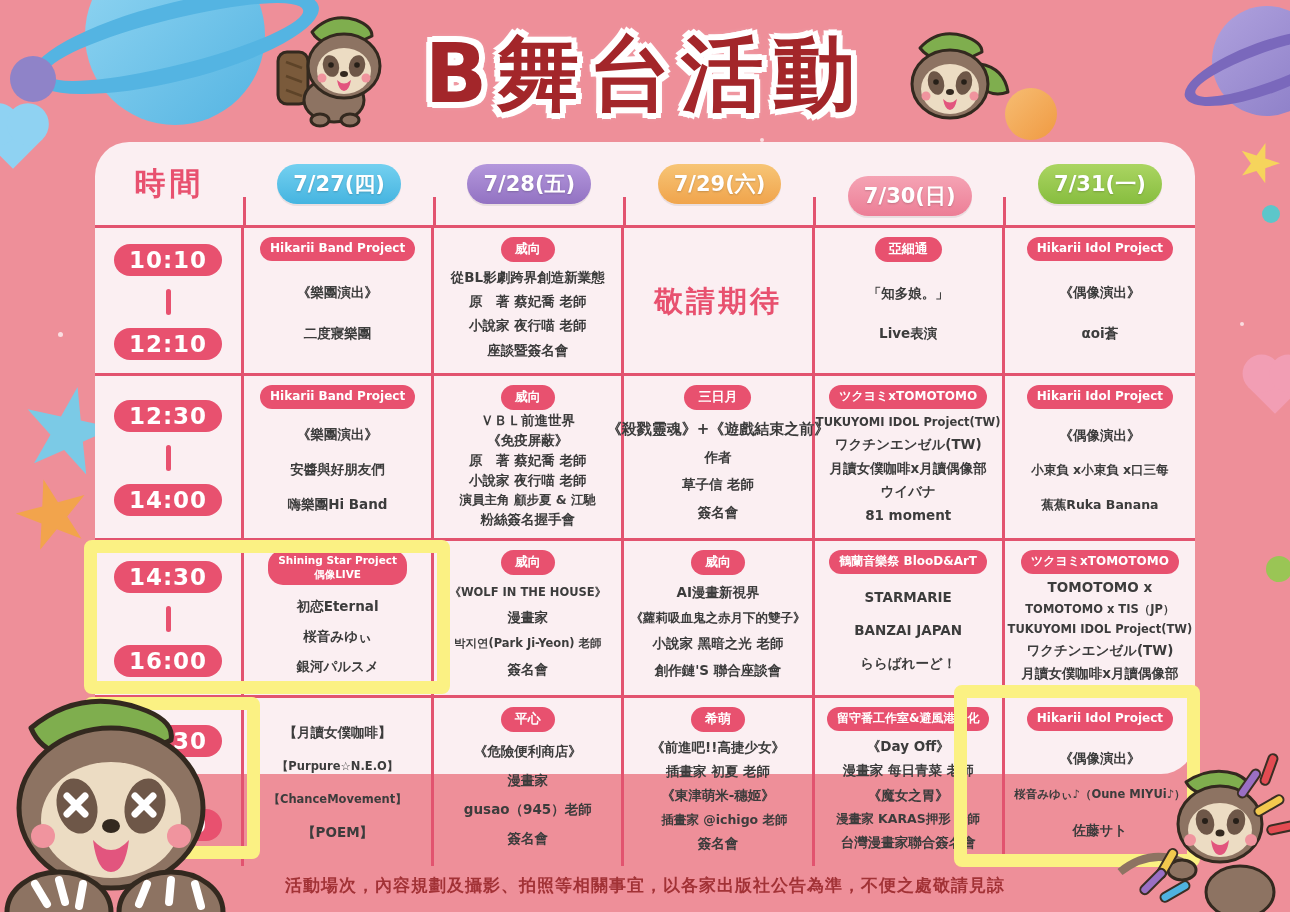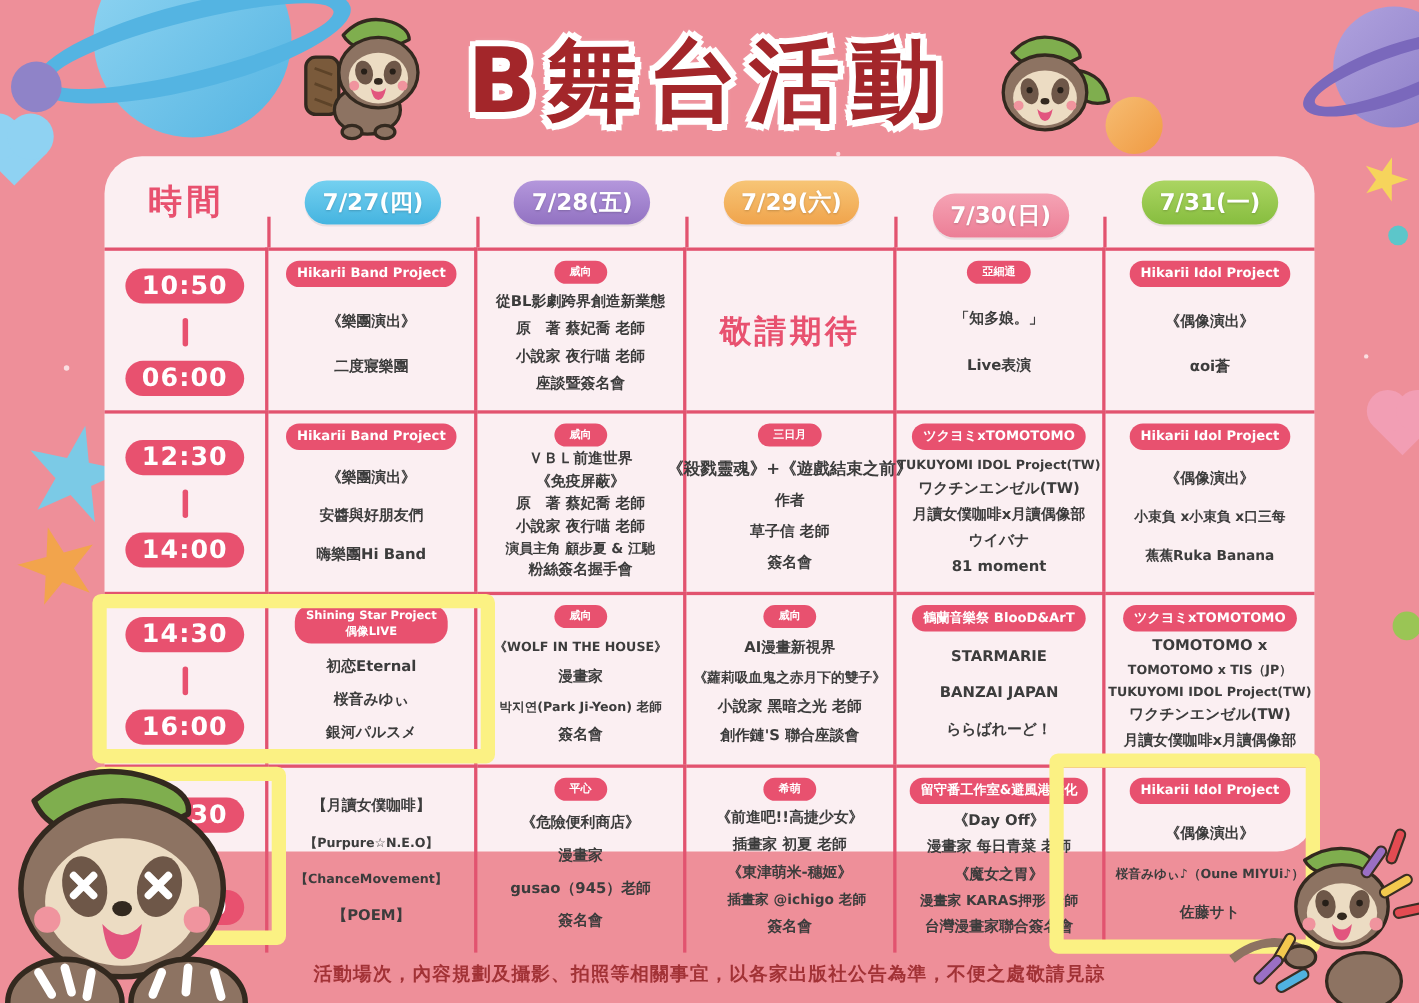--- a/index.html
+++ b/index.html
@@ -28,21 +28,21 @@
   .date-pill{padding:6px 16px; border-radius:23px; color:#fff; font-weight:bold; font-size:21px;
     text-shadow:0 1px 2px rgba(0,0,0,.18); box-shadow:0 2px 0 rgba(0,0,0,.07);}
   .rows{display:grid; grid-template-columns:149px repeat(5,1fr); grid-template-rows:148px 165px 157px 171px;}
   .cell{border-top:3px solid var(--line); border-right:3px solid var(--line);
     display:flex; flex-direction:column; align-items:center; padding:9px 2px 7px; min-width:0; overflow:visible;}
   .cell.last{border-right:none;}
   .time-cell{justify-content:center; gap:13px;}
   .time-pill{background:var(--accent); color:#fff; font-weight:bold; font-size:23px;
     padding:3px 15px; border-radius:20px; letter-spacing:1px;}
   .time-dash{width:5px; height:26px; background:var(--accent); border-radius:3px;}
-  .badge{background:var(--accent); color:#fff; font-weight:bold; font-size:10px; padding:4px 14px;
+  .badge{background:var(--accent); color:#fff; font-weight:bold; font-size:13px; padding:4px 14px;
     border-radius:16px; white-space:nowrap; text-align:center; line-height:1.3; z-index:1; flex:none;}
   .badge.small{font-size:12px; padding:4px 10px;}
   .badge.multi{font-size:10.5px; padding:4px 10px; border-radius:15px;}
   .lines{flex:1; width:100%; display:flex; flex-direction:column; justify-content:space-evenly; align-items:center;}
   .line{font-size:13.5px; font-weight:bold; color:#3c3c3c; white-space:nowrap; line-height:1.3;}
   .announce{flex:1; display:flex; align-items:center; justify-content:center;
     font-size:29px; font-weight:bold; color:var(--accent); letter-spacing:3px;}
   
   .hl{position:absolute; border:13px solid var(--yellow); border-radius:8px; z-index:5; pointer-events:none;}
   .hl1{left:84px; top:540px; width:366px; height:154px;}
@@ -155,23 +155,23 @@
       <div class="hdr-cell stub">
         <span class="date-pill" style="background: linear-gradient(rgb(245, 163, 180), rgb(236, 126, 150)); margin-top: 24px;">7/30(日)</span>
       </div>
       <div class="hdr-cell">
         <span class="date-pill" style="background: linear-gradient(rgb(171, 213, 98), rgb(135, 189, 63));">7/31(一)</span>
       </div>
     </div>
   <div class="rows">
 
   <div class="cell time-cell">
-        <span class="time-pill">10:50</span>
+        <span class="time-pill">10:10</span>
         <span class="time-dash"></span>
-        <span class="time-pill">06:00</span>
+        <span class="time-pill">12:10</span>
       </div>
       <div class="cell">
         <div class="badge small">
           <div>Hikarii Band Project</div>
         </div>
         <div class="lines">
           <div class="line">《樂團演出》</div>
           <div class="line">二度寢樂團</div>
         </div>
       </div>

